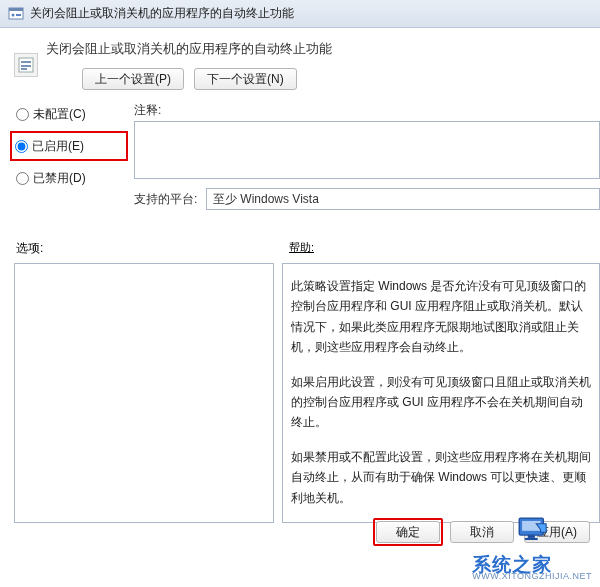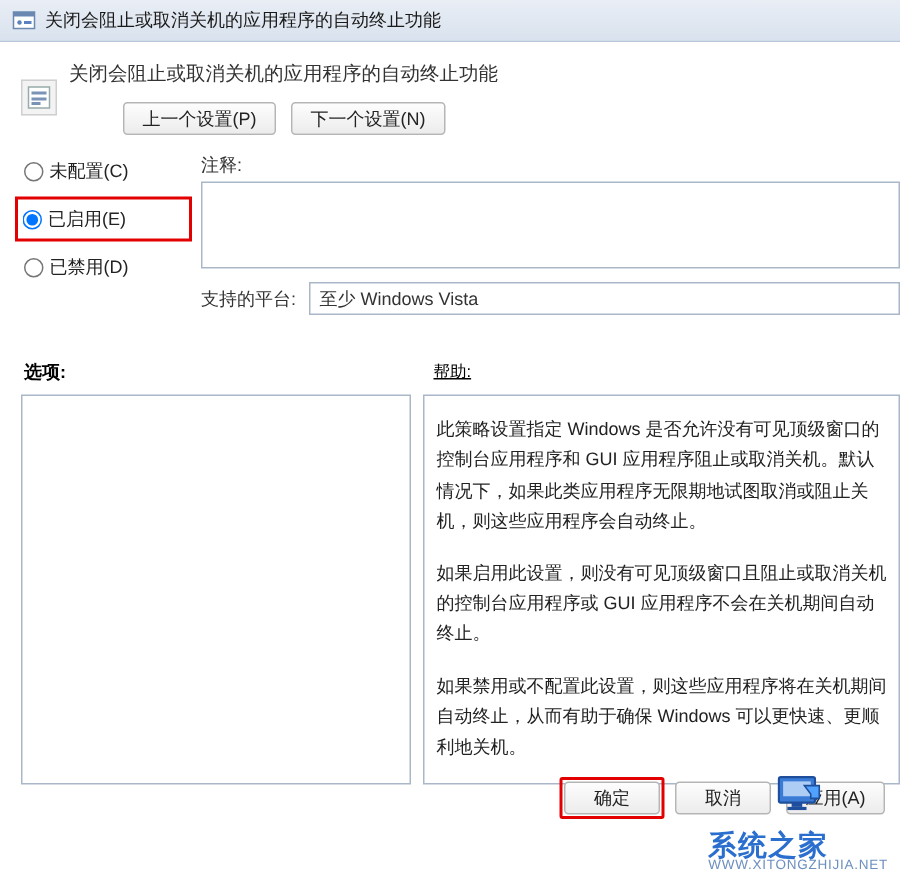--- a/index.html
+++ b/index.html
@@ -83,21 +83,21 @@
     .platform-label { width: 64px; text-align: left; font-size:12px; color:#333; }
     .platform-box {
       flex: 1; height: 22px;
       border: 1px solid #a9b7c9; background: #fff;
       padding: 2px 6px; font-size: 12px; color: #333;
       display:flex; align-items:center;
     }
     .mid-labels {
       display:flex; margin-top: 30px; gap: 0;
     }
-    .options-label { width: 275px; padding-left: 2px; font-size:12px;font-weight:bold; }
+    .options-label { width: 275px; padding-left: 2px; font-size:12px; }
     .help-label { font-size:11px;text-decoration:underline; }
     .panels {
       display: flex; gap: 8px; margin-top: 6px;
     }
     .panel-box {
       border: 1px solid #a9b7c9; background: #fff;
       height: 260px; overflow: hidden;
     }
     .options-panel { width: 260px; }
     .help-panel { flex:1; padding: 12px 8px; font-size: 12px; line-height: 1.7; color: #222; }

